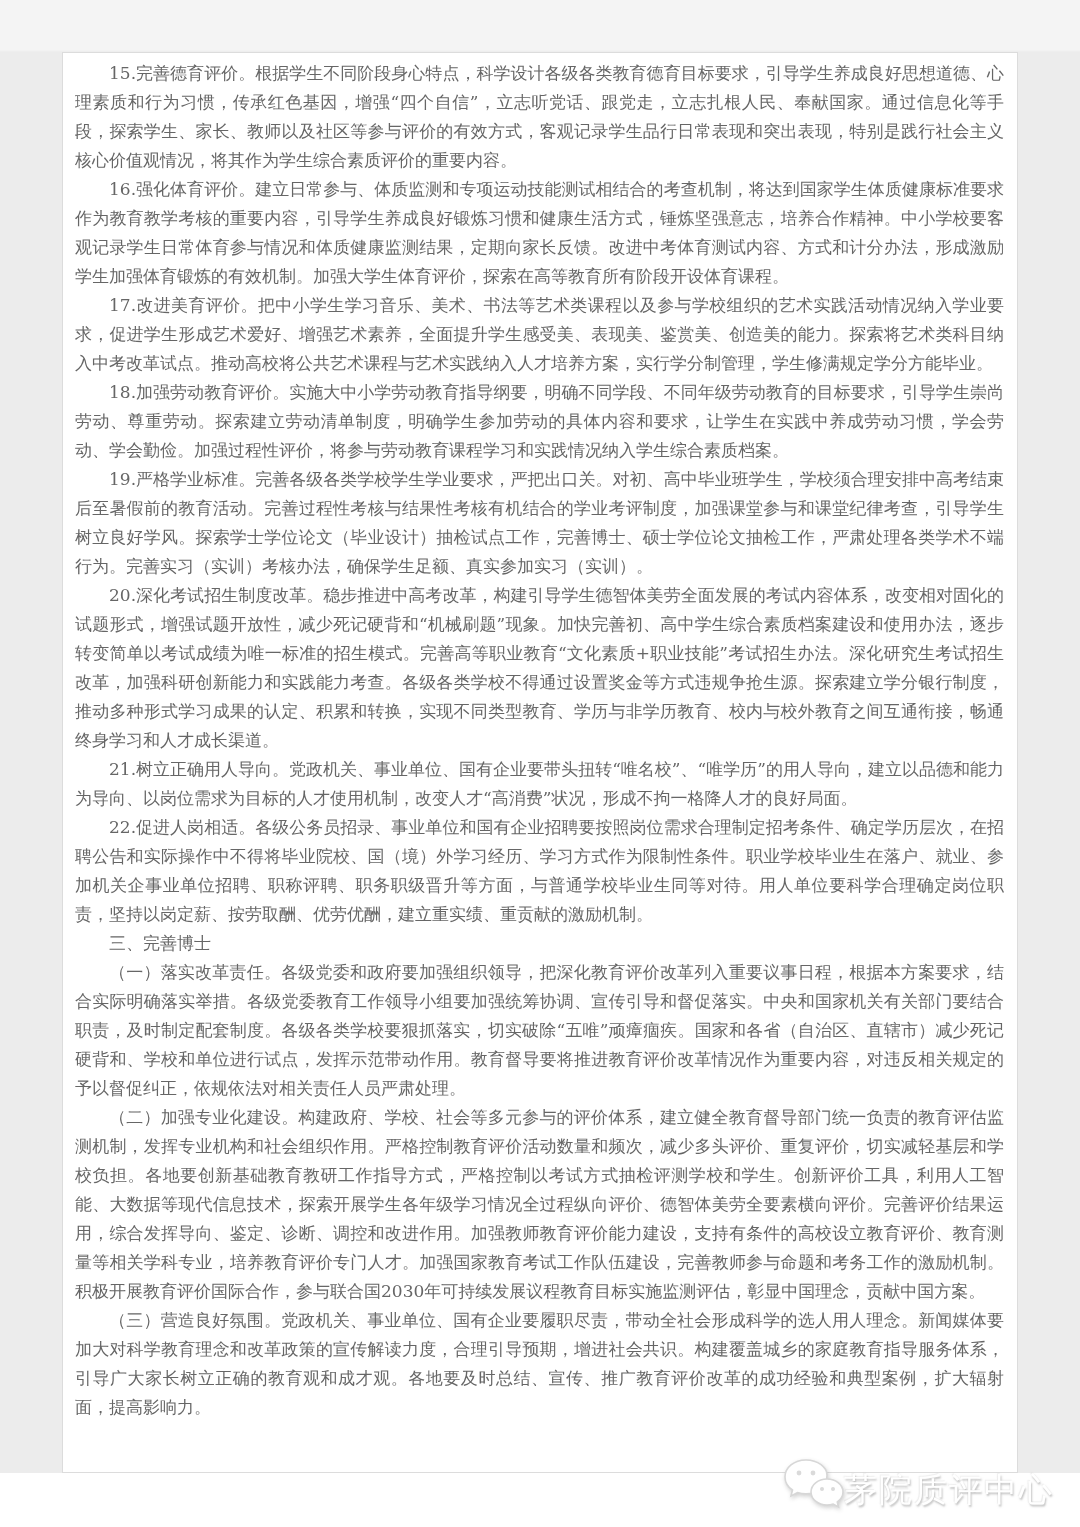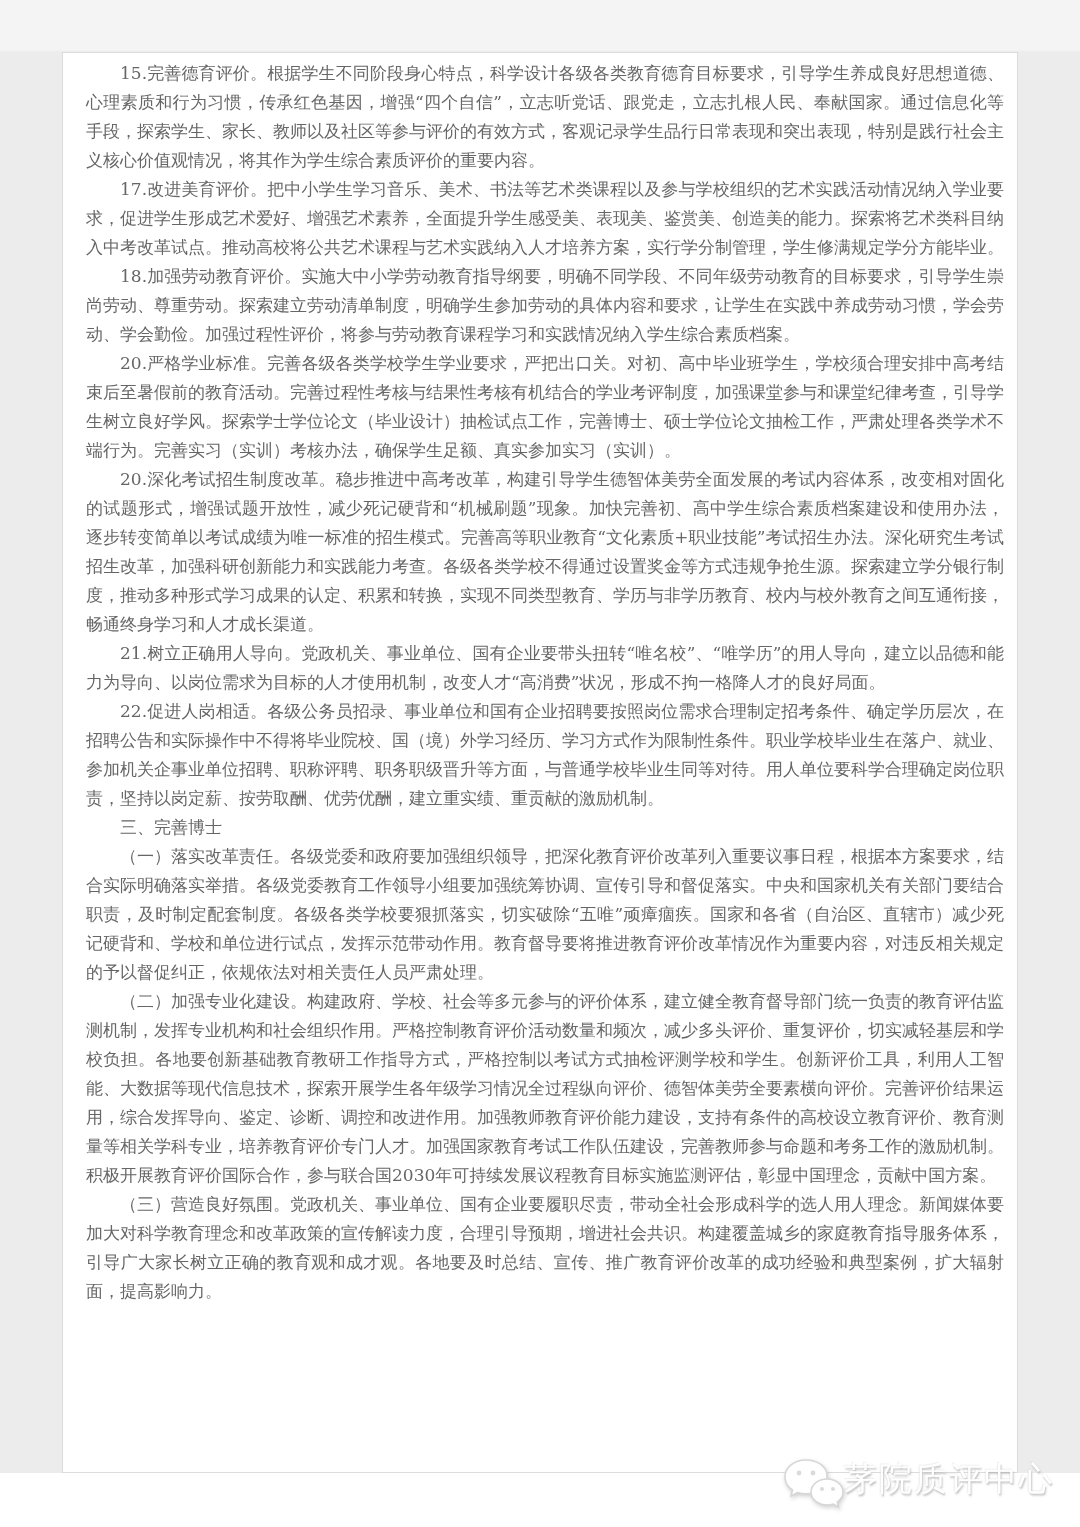--- a/index.html
+++ b/index.html
@@ -24,37 +24,37 @@
   }
   .page {
     position: absolute;
     left: 62px;
     top: 52px;
     width: 956px;
     height: 1421px;
     box-sizing: border-box;
     background: #ffffff;
     border: 1px solid #dcdcdc;
-    padding: 6px 13px 0 23px;
+    padding: 6px 13px 0 12px;
   }
   .para {
     margin: 0;
     text-indent: 2em;
     font-size: 17px;
     line-height: 29px;
     color: #666666;
     text-align: justify;
     word-break: break-all;
   }
   .watermark {
     position: absolute;
     right: 26px;
     bottom: 14px;
     display: flex;
-    align-items: flex-start;
+    align-items: flex-end;
   }
   .wm-icon {
     filter: drop-shadow(1px 2px 2px rgba(150,150,150,0.45));
   }
   .wm-text {
     font-family: "DejaVu Sans", sans-serif;
     font-size: 33px;
     letter-spacing: 2px;
     color: #ffffff;
     text-shadow: 1px 2px 2px rgba(145,145,145,0.55), -1px -1px 1px rgba(210,210,210,0.35);
@@ -62,23 +62,24 @@
   }
 </style>
 </head>
 <body>
 
 <div class="backdrop"></div>
 
 <div class="page">
   <div>
       <p class="para">15.完善德育评价。根据学生不同阶段身心特点，科学设计各级各类教育德育目标要求，引导学生养成良好思想道德、心理素质和行为习惯，传承红色基因，增强“四个自信”，立志听党话、跟党走，立志扎根人民、奉献国家。通过信息化等手段，探索学生、家长、教师以及社区等参与评价的有效方式，客观记录学生品行日常表现和突出表现，特别是践行社会主义核心价值观情况，将其作为学生综合素质评价的重要内容。</p>
+      <p class="para">16.强化体育评价。建立日常参与、体质监测和专项运动技能测试相结合的考查机制，将达到国家学生体质健康标准要求作为教育教学考核的重要内容，引导学生养成良好锻炼习惯和健康生活方式，锤炼坚强意志，培养合作精神。中小学校要客观记录学生日常体育参与情况和体质健康监测结果，定期向家长反馈。改进中考体育测试内容、方式和计分办法，形成激励学生加强体育锻炼的有效机制。加强大学生体育评价，探索在高等教育所有阶段开设体育课程。</p>
       <p class="para">17.改进美育评价。把中小学生学习音乐、美术、书法等艺术类课程以及参与学校组织的艺术实践活动情况纳入学业要求，促进学生形成艺术爱好、增强艺术素养，全面提升学生感受美、表现美、鉴赏美、创造美的能力。探索将艺术类科目纳入中考改革试点。推动高校将公共艺术课程与艺术实践纳入人才培养方案，实行学分制管理，学生修满规定学分方能毕业。</p>
       <p class="para">18.加强劳动教育评价。实施大中小学劳动教育指导纲要，明确不同学段、不同年级劳动教育的目标要求，引导学生崇尚劳动、尊重劳动。探索建立劳动清单制度，明确学生参加劳动的具体内容和要求，让学生在实践中养成劳动习惯，学会劳动、学会勤俭。加强过程性评价，将参与劳动教育课程学习和实践情况纳入学生综合素质档案。</p>
-      <p class="para">20.严格学业标准。完善各级各类学校学生学业要求，严把出口关。对初、高中毕业班学生，学校须合理安排中高考结束后至暑假前的教育活动。完善过程性考核与结果性考核有机结合的学业考评制度，加强课堂参与和课堂纪律考查，引导学生树立良好学风。探索学士学位论文（毕业设计）抽检试点工作，完善博士、硕士学位论文抽检工作，严肃处理各类学术不端行为。完善实习（实训）考核办法，确保学生足额、真实参加实习（实训）。</p>
+      <p class="para">19.严格学业标准。完善各级各类学校学生学业要求，严把出口关。对初、高中毕业班学生，学校须合理安排中高考结束后至暑假前的教育活动。完善过程性考核与结果性考核有机结合的学业考评制度，加强课堂参与和课堂纪律考查，引导学生树立良好学风。探索学士学位论文（毕业设计）抽检试点工作，完善博士、硕士学位论文抽检工作，严肃处理各类学术不端行为。完善实习（实训）考核办法，确保学生足额、真实参加实习（实训）。</p>
       <p class="para">20.深化考试招生制度改革。稳步推进中高考改革，构建引导学生德智体美劳全面发展的考试内容体系，改变相对固化的试题形式，增强试题开放性，减少死记硬背和“机械刷题”现象。加快完善初、高中学生综合素质档案建设和使用办法，逐步转变简单以考试成绩为唯一标准的招生模式。完善高等职业教育“文化素质+职业技能”考试招生办法。深化研究生考试招生改革，加强科研创新能力和实践能力考查。各级各类学校不得通过设置奖金等方式违规争抢生源。探索建立学分银行制度，推动多种形式学习成果的认定、积累和转换，实现不同类型教育、学历与非学历教育、校内与校外教育之间互通衔接，畅通终身学习和人才成长渠道。</p>
       <p class="para">21.树立正确用人导向。党政机关、事业单位、国有企业要带头扭转“唯名校”、“唯学历”的用人导向，建立以品德和能力为导向、以岗位需求为目标的人才使用机制，改变人才“高消费”状况，形成不拘一格降人才的良好局面。</p>
       <p class="para">22.促进人岗相适。各级公务员招录、事业单位和国有企业招聘要按照岗位需求合理制定招考条件、确定学历层次，在招聘公告和实际操作中不得将毕业院校、国（境）外学习经历、学习方式作为限制性条件。职业学校毕业生在落户、就业、参加机关企事业单位招聘、职称评聘、职务职级晋升等方面，与普通学校毕业生同等对待。用人单位要科学合理确定岗位职责，坚持以岗定薪、按劳取酬、优劳优酬，建立重实绩、重贡献的激励机制。</p>
       <p class="para">三、完善博士</p>
       <p class="para">（一）落实改革责任。各级党委和政府要加强组织领导，把深化教育评价改革列入重要议事日程，根据本方案要求，结合实际明确落实举措。各级党委教育工作领导小组要加强统筹协调、宣传引导和督促落实。中央和国家机关有关部门要结合职责，及时制定配套制度。各级各类学校要狠抓落实，切实破除“五唯”顽瘴痼疾。国家和各省（自治区、直辖市）减少死记硬背和、学校和单位进行试点，发挥示范带动作用。教育督导要将推进教育评价改革情况作为重要内容，对违反相关规定的予以督促纠正，依规依法对相关责任人员严肃处理。</p>
       <p class="para">（二）加强专业化建设。构建政府、学校、社会等多元参与的评价体系，建立健全教育督导部门统一负责的教育评估监测机制，发挥专业机构和社会组织作用。严格控制教育评价活动数量和频次，减少多头评价、重复评价，切实减轻基层和学校负担。各地要创新基础教育教研工作指导方式，严格控制以考试方式抽检评测学校和学生。创新评价工具，利用人工智能、大数据等现代信息技术，探索开展学生各年级学习情况全过程纵向评价、德智体美劳全要素横向评价。完善评价结果运用，综合发挥导向、鉴定、诊断、调控和改进作用。加强教师教育评价能力建设，支持有条件的高校设立教育评价、教育测量等相关学科专业，培养教育评价专门人才。加强国家教育考试工作队伍建设，完善教师参与命题和考务工作的激励机制。积极开展教育评价国际合作，参与联合国2030年可持续发展议程教育目标实施监测评估，彰显中国理念，贡献中国方案。</p>
       <p class="para">（三）营造良好氛围。党政机关、事业单位、国有企业要履职尽责，带动全社会形成科学的选人用人理念。新闻媒体要加大对科学教育理念和改革政策的宣传解读力度，合理引导预期，增进社会共识。构建覆盖城乡的家庭教育指导服务体系，引导广大家长树立正确的教育观和成才观。各地要及时总结、宣传、推广教育评价改革的成功经验和典型案例，扩大辐射面，提高影响力。</p>
     </div>
 </div>
 

